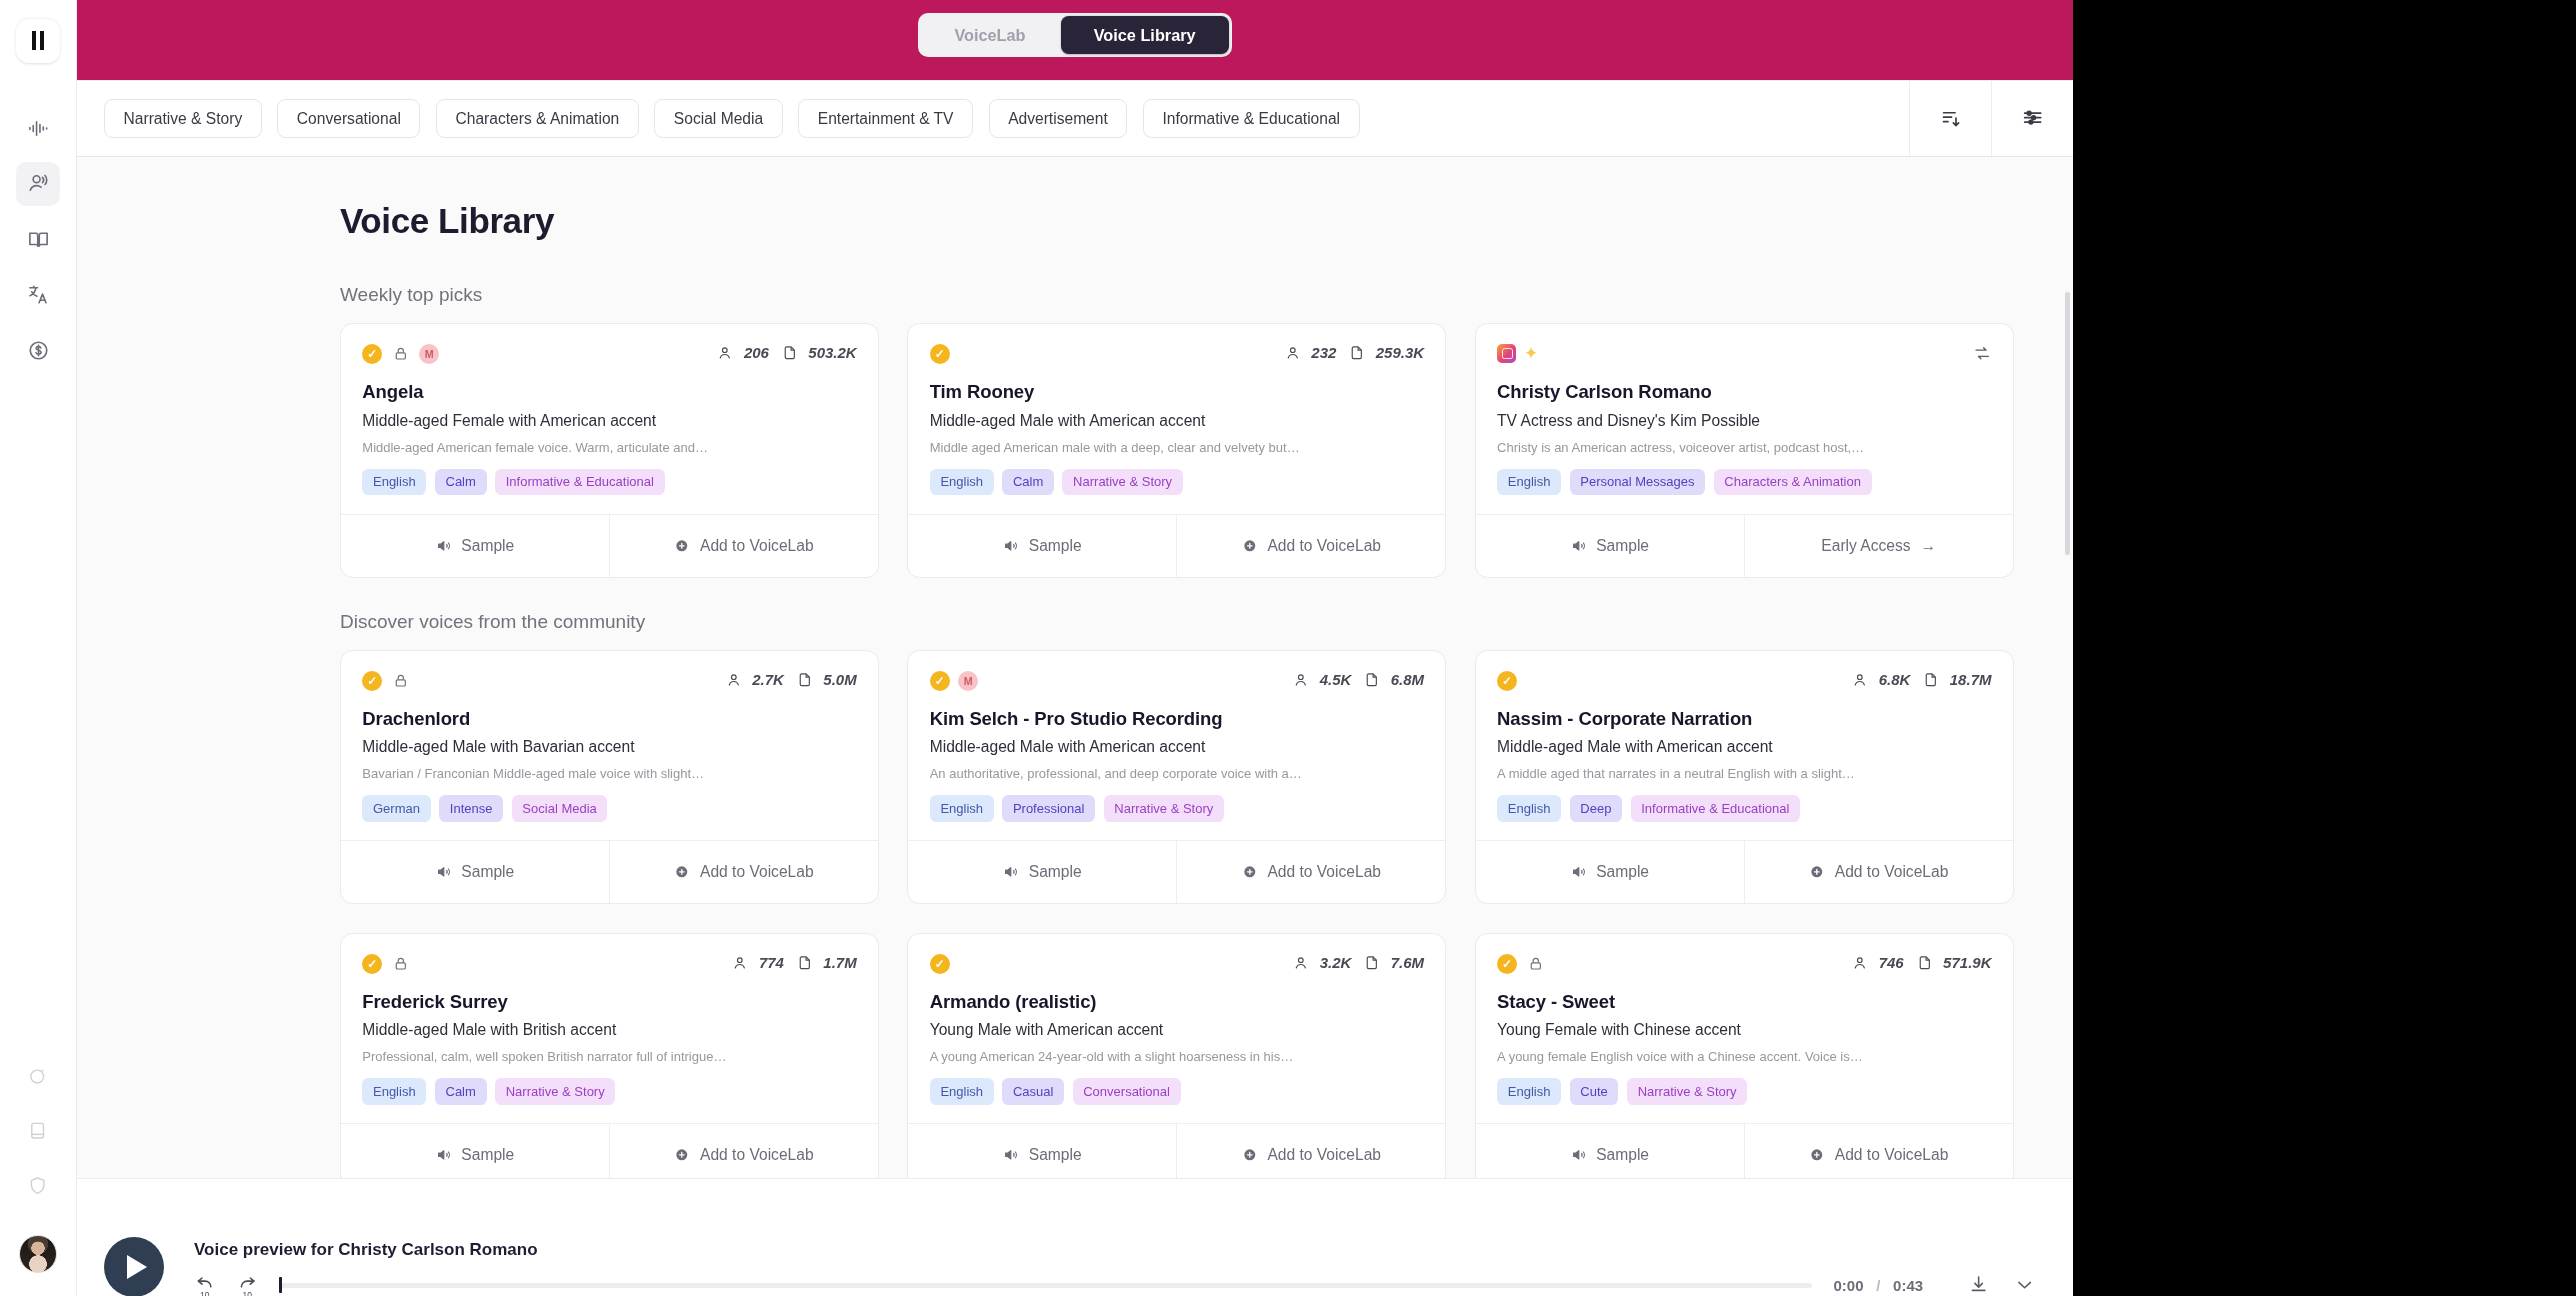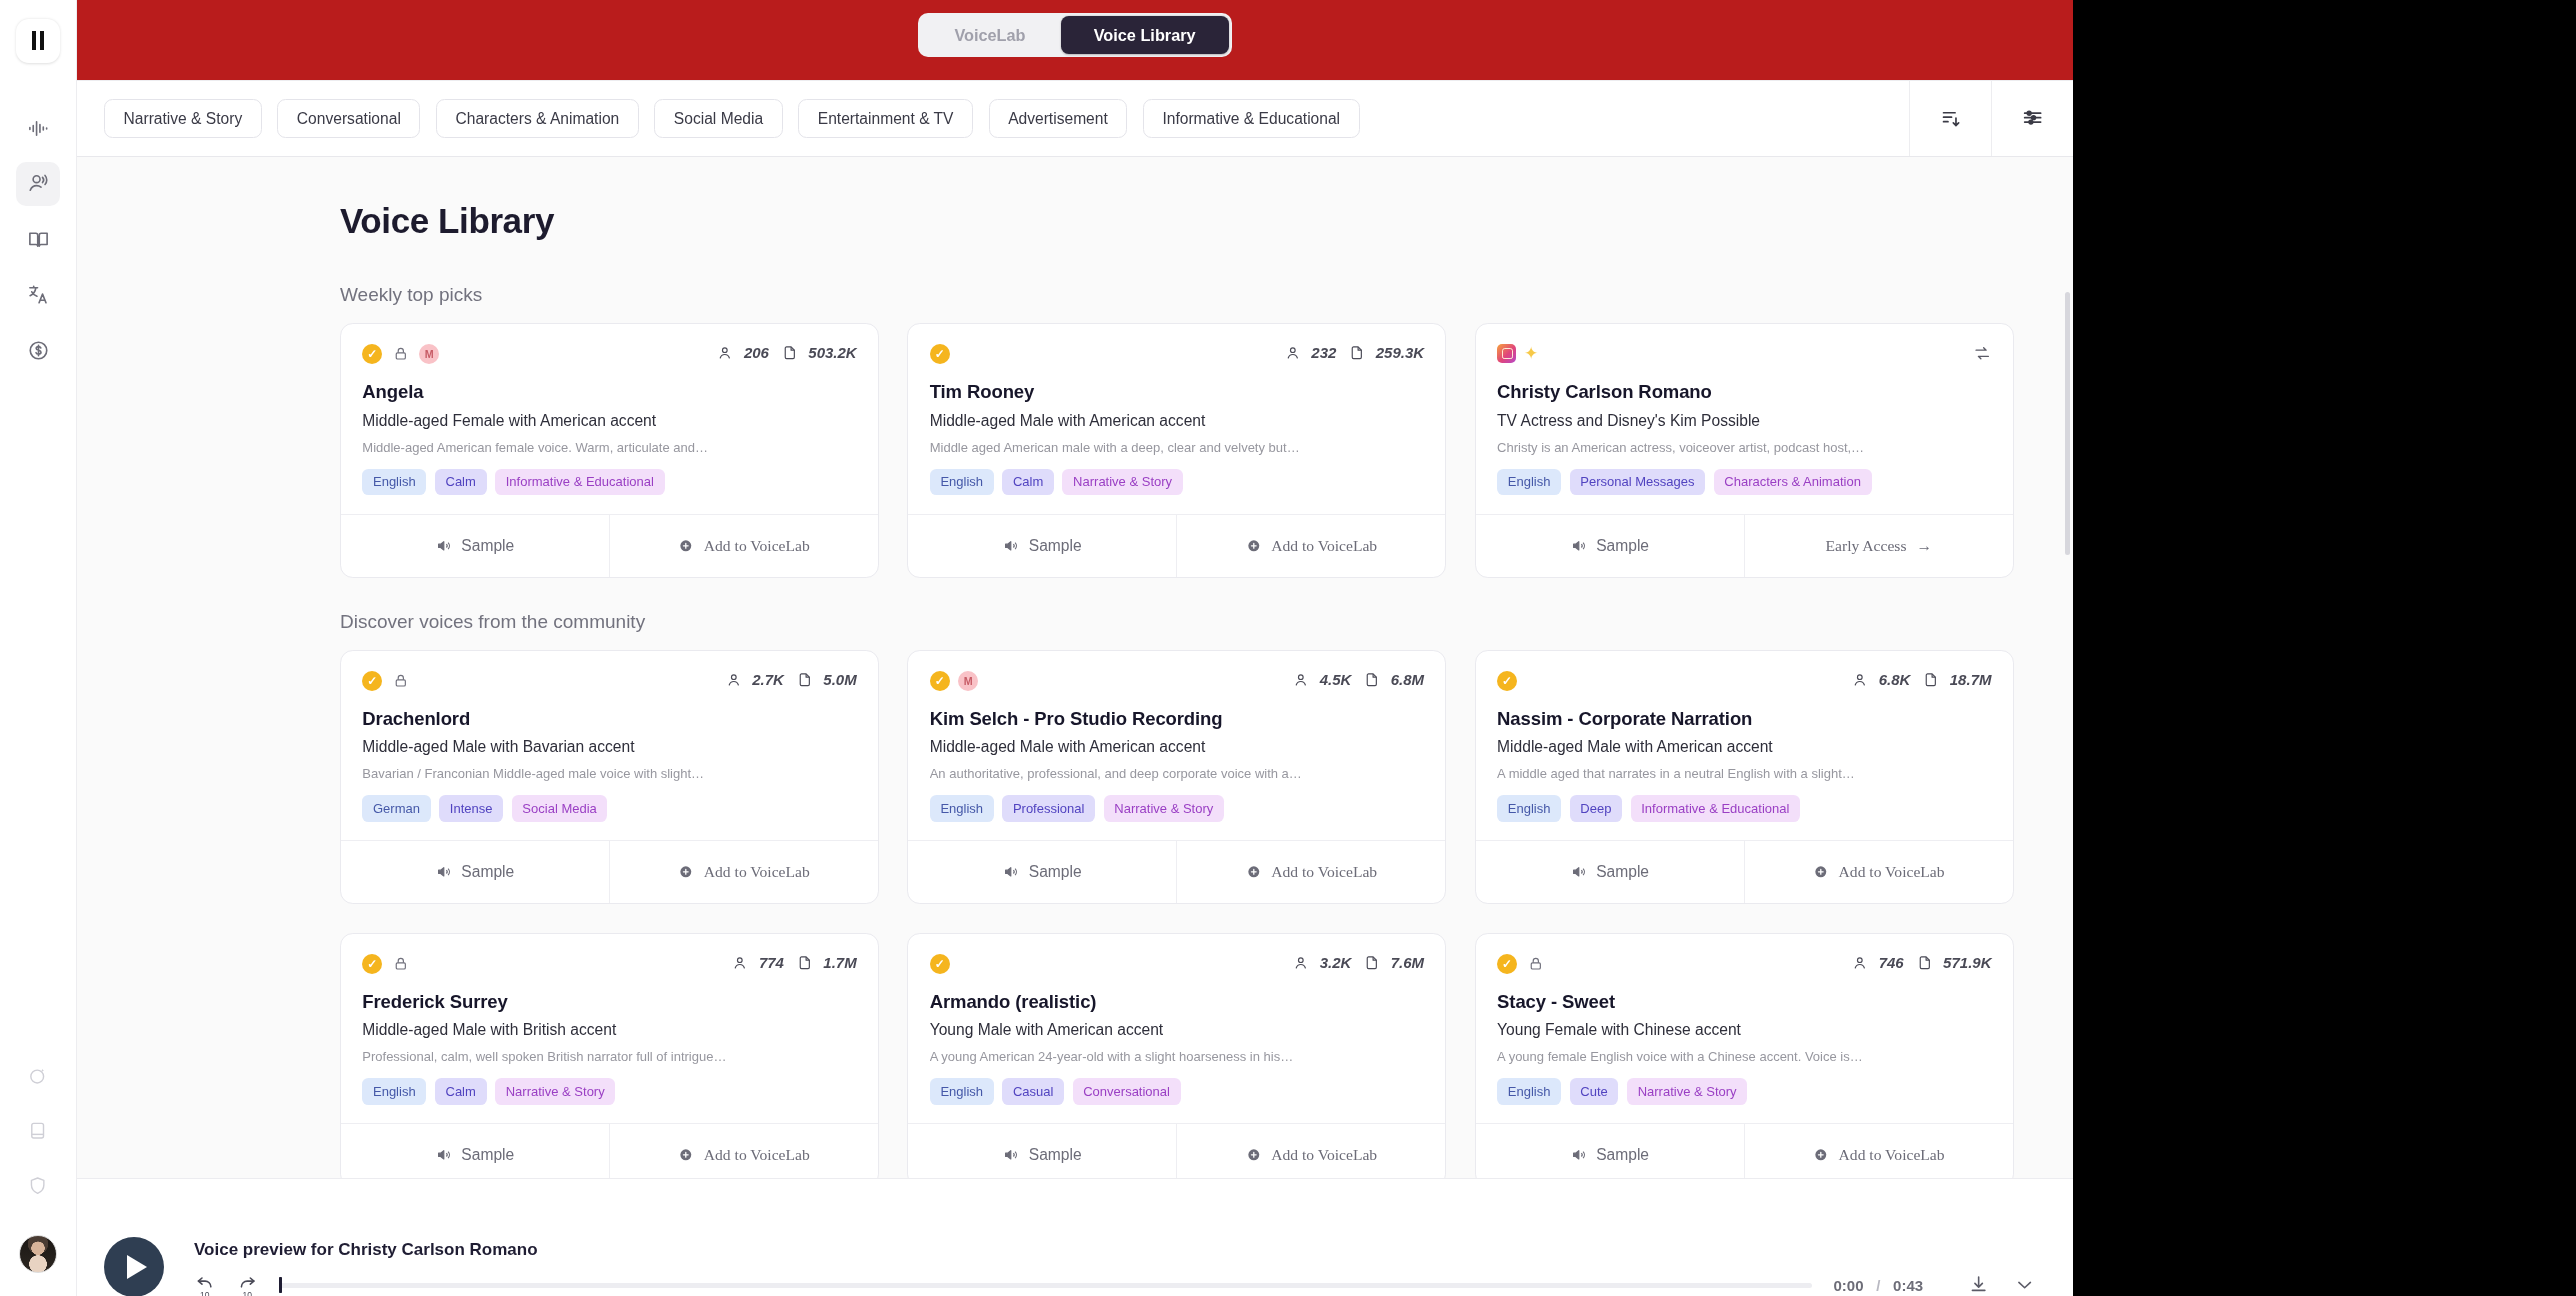--- a/index.html
+++ b/index.html
@@ -60,21 +60,21 @@
       radial-gradient(circle at 50% 34%, #d8b49a 0 22%, rgba(216,180,154,0) 23%),
       radial-gradient(circle at 50% 78%, #e8d3c2 0 26%, rgba(232,211,194,0) 27%),
       radial-gradient(circle at 50% 22%, #4a3c33 0 30%, rgba(74,60,51,0) 31%),
       linear-gradient(#1b1714, #2c2621);
     border: 0.7px solid #ddd;
   }
 
   
   .main {
     flex: 1; height: 1297px; position: relative;
-    background: #b91c1c;
+    background: #be185d;
     display: flex; flex-direction: column;
   }
 
   
   .tabswitch-wrap {
     position: absolute; left: 0; right: 0; top: 12.8px;
     display: flex; justify-content: center; z-index: 20;
     pointer-events: none;
   }
   .tabswitch {
@@ -213,21 +213,21 @@
   .tag.use   { background: #f3dffa; color: #9a3fc4; }
 
   .card-actions {
     display: flex; border-top: 0.7px solid #eeeef2;
     height: 63px;
   }
   .card-action {
     flex: 1; display: flex; align-items: center; justify-content: center;
     gap: 10px; font-size: 15.6px; color: #6c6c78;
   }
-  .card-action + .card-action { border-left: 0.7px solid #eeeef2; font-family: Liberation Serif, serif; }
+  .card-action + .card-action { border-left: 0.7px solid #eeeef2; }
   .card-action svg { display: block; }
   .card-action .arrow { font-size: 15.6px; }
 
   
   .player {
     position: absolute; left: 0; right: 0; bottom: 0;
     height: 119px;
     background: rgba(255,255,255,0.93);
     border-top: 0.7px solid #ececf0;
     backdrop-filter: blur(4.3px);

